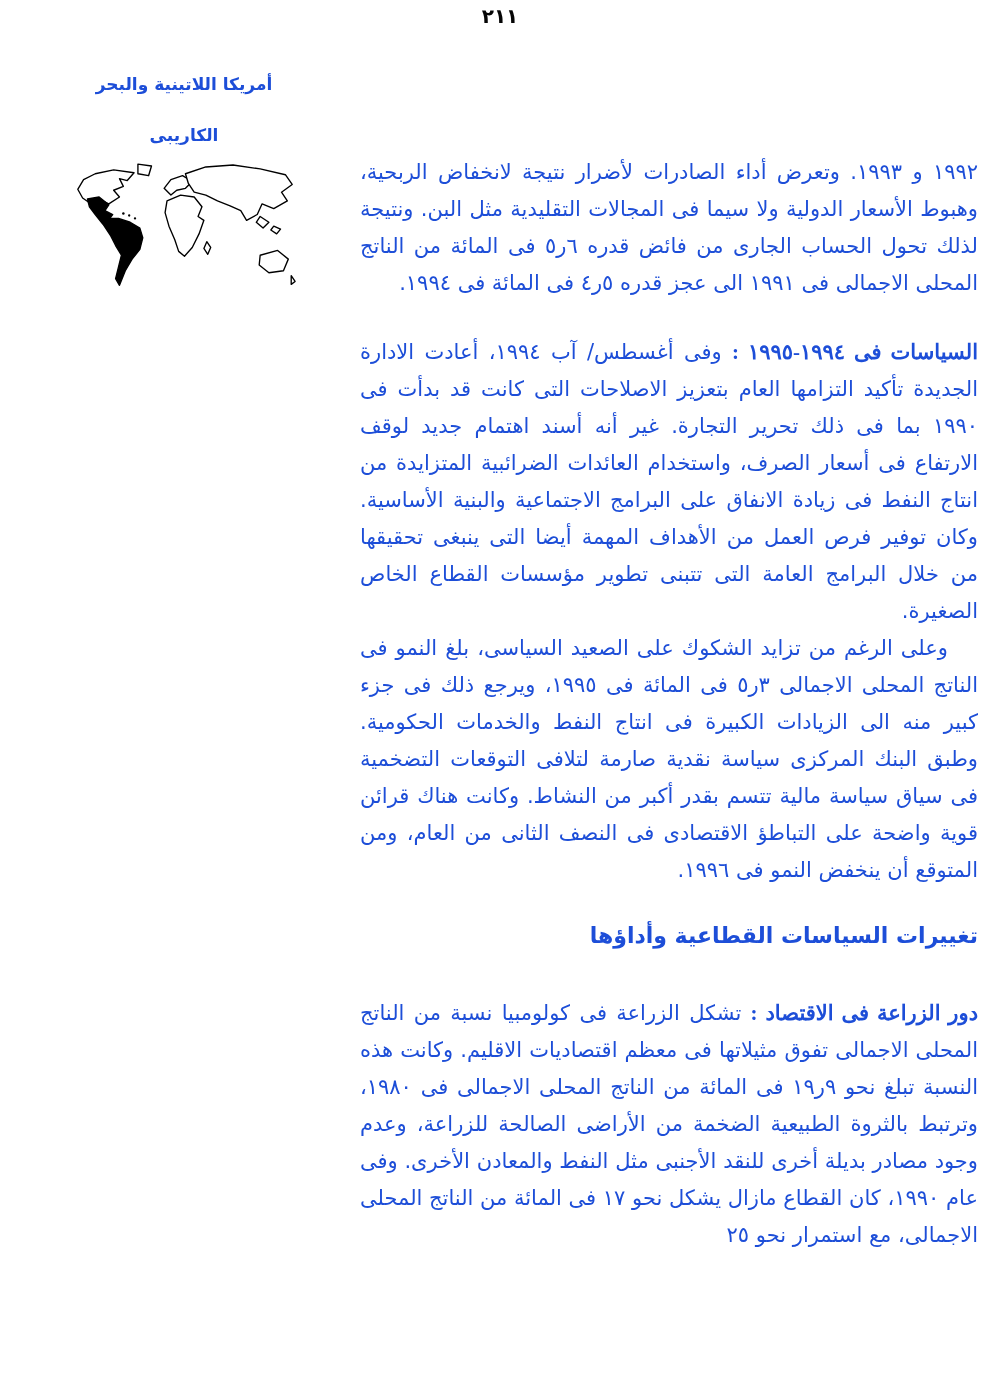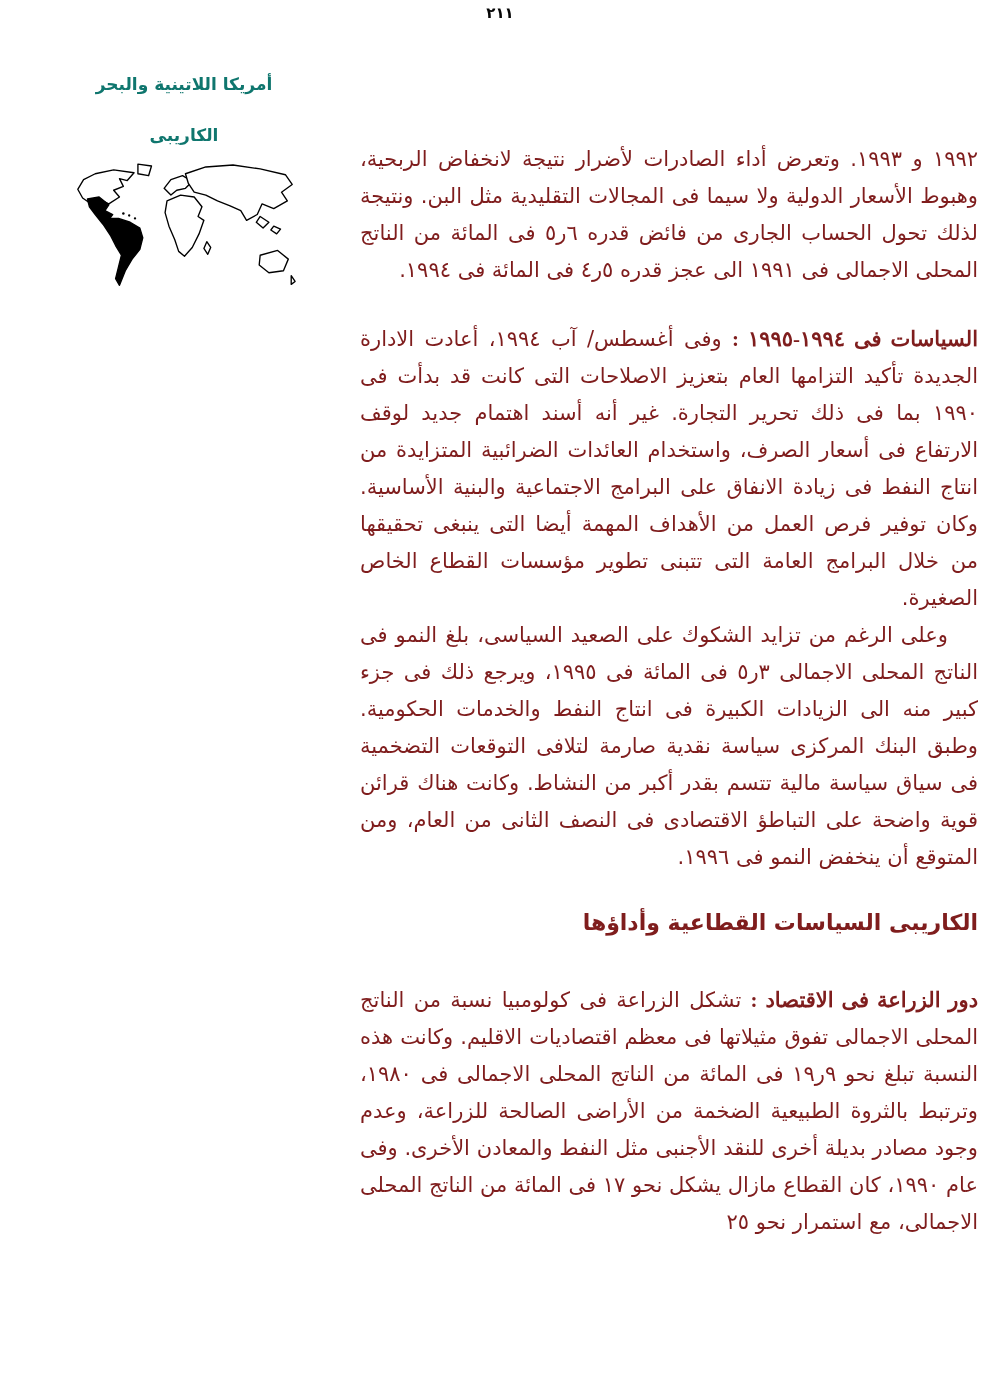--- a/index.html
+++ b/index.html
@@ -4,35 +4,35 @@
 <style>
   html,body{margin:0;padding:0;}
   body{
     width:1000px;height:1396px;background:#ffffff;
     font-family:"DejaVu Sans",sans-serif;color:#050505;
     position:relative;overflow:hidden;
   }
   .page{position:relative;width:1000px;height:1396px;background:#fff;}
   .page-number{
     position:absolute;top:4px;left:0;right:0;text-align:center;
-    font-size:15px;font-weight:bold;letter-spacing:2px;
+    font-size:20px;font-weight:bold;letter-spacing:2px;
   }
   .map-block{
     position:absolute;top:74px;left:60px;width:248px;text-align:center;
     direction:rtl;
   }
   .map-caption{
-    font-size:17px;font-weight:bold;line-height:1.25;color:#0f766e;
+    font-size:17px;font-weight:bold;line-height:1.25;color:#1d4ed8;
   }
   .map-caption.second{margin-top:30px;}
   .map-figure{margin-top:10px;}
   .text-col{
-    position:absolute;top:141px;right:22px;width:618px;
+    position:absolute;top:154px;right:22px;width:618px;
     direction:rtl;text-align:justify;
-    font-size:21px;line-height:37px;color:#7f1d1d;
+    font-size:21px;line-height:37px;color:#1d4ed8;
   }
   .text-col p{margin:0;padding:0;}
   .text-col p.p2{margin-top:32px;}
   .text-col p.p3{text-indent:30px;}
   .text-col strong{font-weight:bold;font-family:Liberation Serif, serif;}
   .section-heading{
     margin:30px 0 42px 0;padding:0;
     font-size:22px;font-weight:bold;text-align:right;line-height:34px;
   }
 </style>
@@ -77,18 +77,18 @@
   </div>
 
   <div class="text-col">
 
     <p class="p1">١٩٩٢ و ١٩٩٣. وتعرض أداء الصادرات لأضرار نتيجة لانخفاض الربحية، وهبوط الأسعار الدولية ولا سيما فى المجالات التقليدية مثل البن. ونتيجة لذلك تحول الحساب الجارى من فائض قدره ٦ر٥ فى المائة من الناتج المحلى الاجمالى فى ١٩٩١ الى عجز قدره ٥ر٤ فى المائة فى ١٩٩٤.</p>
 
     <p class="p2"><strong>السياسات فى ١٩٩٤-١٩٩٥ :</strong> <span>وفى أغسطس/ آب ١٩٩٤، أعادت الادارة الجديدة تأكيد التزامها العام بتعزيز الاصلاحات التى كانت قد بدأت فى ١٩٩٠ بما فى ذلك تحرير التجارة. غير أنه أسند اهتمام جديد لوقف الارتفاع فى أسعار الصرف، واستخدام العائدات الضرائبية المتزايدة من انتاج النفط فى زيادة الانفاق على البرامج الاجتماعية والبنية الأساسية. وكان توفير فرص العمل من الأهداف المهمة أيضا التى ينبغى تحقيقها من خلال البرامج العامة التى تتبنى تطوير مؤسسات القطاع الخاص الصغيرة.</span></p>
 
     <p class="p3">وعلى الرغم من تزايد الشكوك على الصعيد السياسى، بلغ النمو فى الناتج المحلى الاجمالى ٣ر٥ فى المائة فى ١٩٩٥، ويرجع ذلك فى جزء كبير منه الى الزيادات الكبيرة فى انتاج النفط والخدمات الحكومية. وطبق البنك المركزى سياسة نقدية صارمة لتلافى التوقعات التضخمية فى سياق سياسة مالية تتسم بقدر أكبر من النشاط. وكانت هناك قرائن قوية واضحة على التباطؤ الاقتصادى فى النصف الثانى من العام، ومن المتوقع أن ينخفض النمو فى ١٩٩٦.</p>
 
-    <h2 class="section-heading">الكاريبى السياسات القطاعية وأداؤها</h2>
+    <h2 class="section-heading">تغييرات السياسات القطاعية وأداؤها</h2>
 
     <p class="p4"><strong>دور الزراعة فى الاقتصاد :</strong> <span>تشكل الزراعة فى كولومبيا نسبة من الناتج المحلى الاجمالى تفوق مثيلاتها فى معظم اقتصاديات الاقليم. وكانت هذه النسبة تبلغ نحو ٩ر١٩ فى المائة من الناتج المحلى الاجمالى فى ١٩٨٠، وترتبط بالثروة الطبيعية الضخمة من الأراضى الصالحة للزراعة، وعدم وجود مصادر بديلة أخرى للنقد الأجنبى مثل النفط والمعادن الأخرى. وفى عام ١٩٩٠، كان القطاع مازال يشكل نحو ١٧ فى المائة من الناتج المحلى الاجمالى، مع استمرار نحو ٢٥</span></p>
 
   </div>
 </div>
 
 </body></html>

